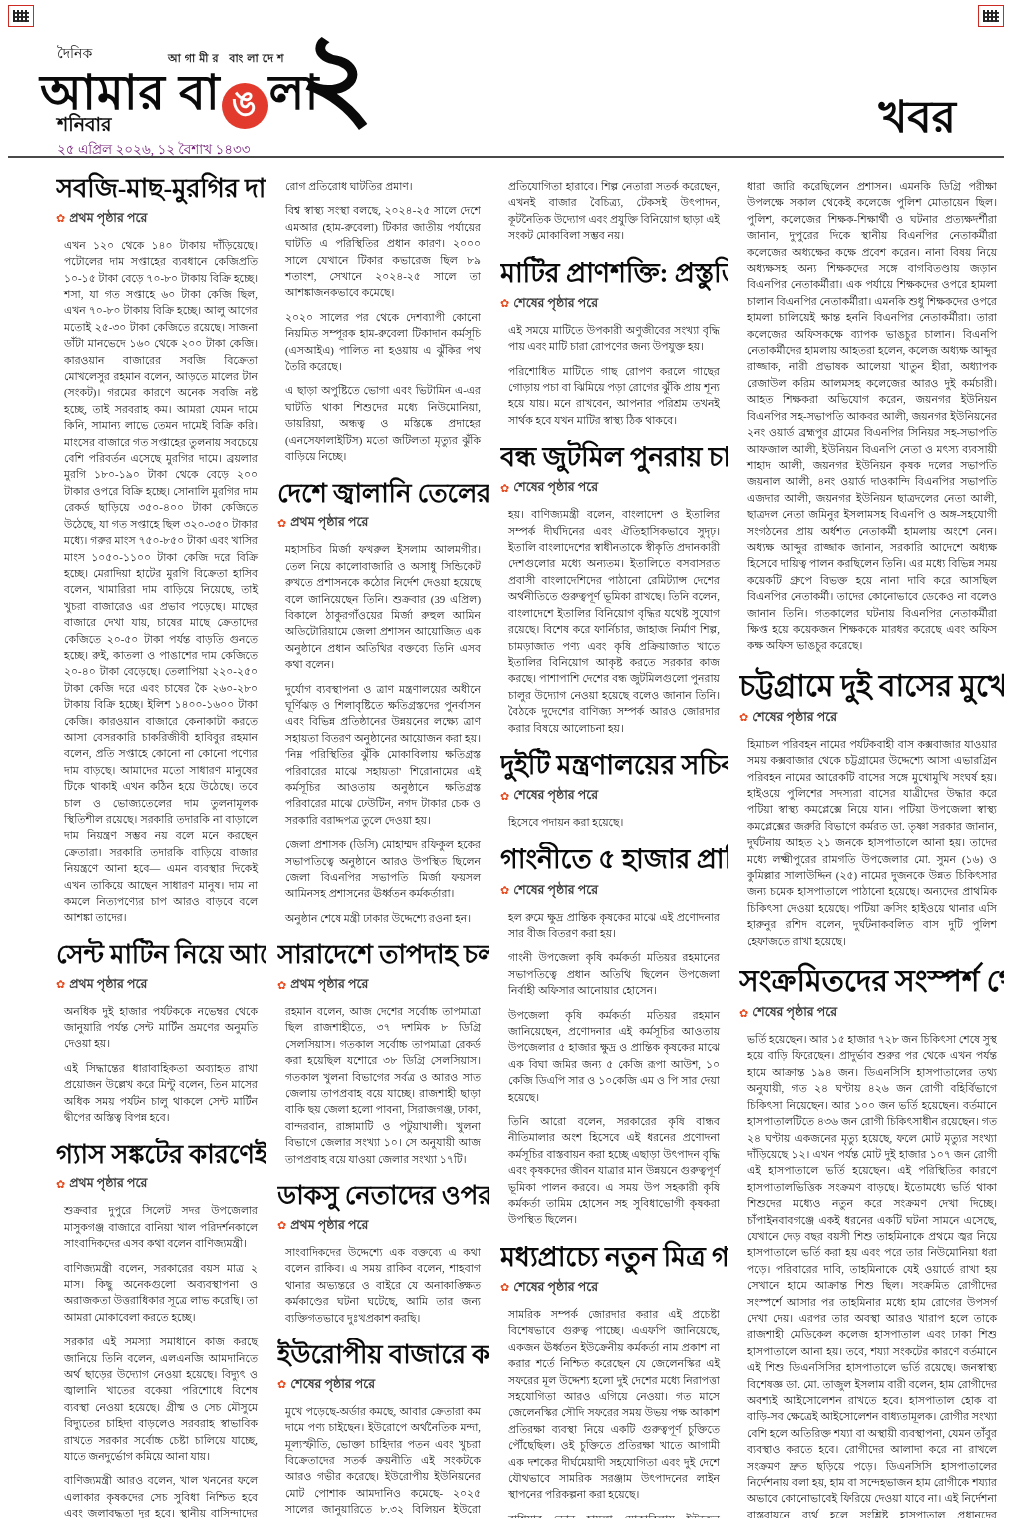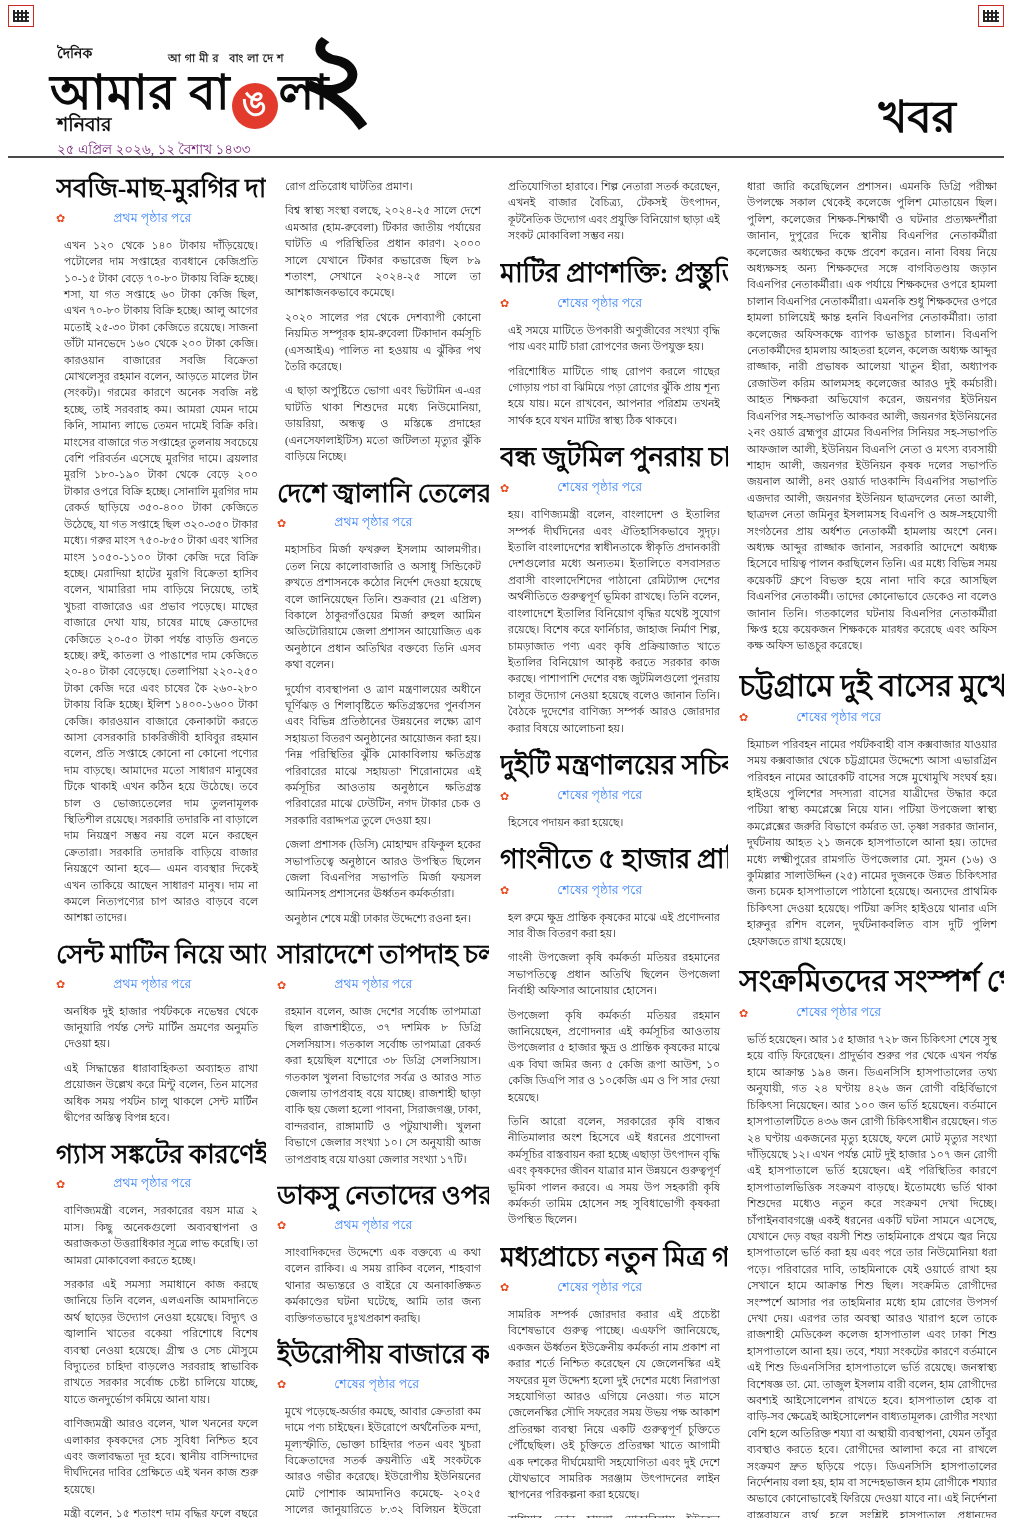--- a/index.html
+++ b/index.html
@@ -17,23 +17,23 @@
   }
   .corner-mark .ink{
     width:16px;height:12px;
     background:repeating-linear-gradient(90deg,#222 0 2px,transparent 2px 4px),
                repeating-linear-gradient(0deg,#333 0 2px,transparent 2px 4px);
   }
   .corner-mark.left{left:8px;}
   .corner-mark.right{right:8px;}
   
   header{position:absolute;left:0;top:0;width:100%;height:168px;}
-  .daily{position:absolute;left:57px;top:42px;font-size:14px;font-weight:700;text-align:center;}
+  .daily{position:absolute;left:57px;top:42px;font-size:14px;font-weight:400;text-align:center;}
   .tagline{position:absolute;left:168px;top:50px;font-size:11px;letter-spacing:4px;font-weight:600;color:#222;}
-  .brand{position:absolute;left:50px;top:56px;font-size:48px;font-weight:800;letter-spacing:1px;color:#0a0a0a;white-space:nowrap;}
+  .brand{position:absolute;left:40px;top:56px;font-size:48px;font-weight:800;letter-spacing:1px;color:#0a0a0a;white-space:nowrap;}
   .brand .circle{
     display:inline-flex;align-items:center;justify-content:center;
     width:46px;height:46px;border-radius:50%;background:#e23b2e;color:#fff;
     font-size:34px;vertical-align:-6px;margin:0 1px;
   }
   .day{position:absolute;left:57px;top:110px;font-size:19px;font-weight:600;}
   .pubdate{position:absolute;left:57px;top:139px;font-size:13.5px;color:#701a75;}
   .pageno{position:absolute;left:298px;top:18px;font-size:118px;line-height:1;font-weight:600;color:#0a0a0a;}
   .section{position:absolute;right:56px;top:84px;font-size:44px;font-weight:600;color:#0a0a0a;text-align:right;}
   .rule{position:absolute;left:8px;right:8px;top:156px;border-top:2px solid #4a4a4a;}
@@ -47,21 +47,21 @@
   .article{margin-bottom:12px;}
   .headline{
     font-size:26px;font-weight:800;line-height:1.3;margin:10px 0 3px;
     white-space:nowrap;overflow:hidden;color:#0b0b0b;letter-spacing:-0.2px;
   }
   .col3 .headline{font-size:27px;}
   .col4 .headline{font-size:30px;}
   .article:first-child .headline{margin-top:2px;}
   .marker{display:flex;align-items:center;gap:4px;margin:1px 0 4px;}
   .marker-icon{color:#e8491d;font-size:11px;line-height:1;}
-  .marker-text{font-size:12.5px;font-weight:400;color:#3b82f6;margin-left:44px;}
+  .marker-text{font-size:12.5px;font-weight:700;color:#404040;}
   .body p{
     margin:8px;font-size:10.8px;line-height:1.52;text-align:justify;color:#1c1c1c;
     word-break:break-word;
   }
 </style>
 </head>
 <body>
 
 <div class="page">
   <div class="corner-mark left">
@@ -110,20 +110,21 @@
           </div>
   </article>
 
   <article class="article">
     <h2 class="headline">গ্যাস সঙ্কটের কারণেই দেশে লোডশেডিং</h2>
     <div class="marker">
       <span class="marker-icon">✿</span>
       <span class="marker-text">প্রথম পৃষ্ঠার পরে</span>
     </div>
     <div class="body">
+            <p>শুক্রবার দুপুরে সিলেট সদর উপজেলার মাসুকগঞ্জ বাজারে বানিয়া খাল পরিদর্শনকালে সাংবাদিকদের এসব কথা বলেন বাণিজ্যমন্ত্রী।</p>
             <p>বাণিজ্যমন্ত্রী বলেন, সরকারের বয়স মাত্র ২ মাস। কিছু অনেকগুলো অব্যবস্থাপনা ও অরাজকতা উত্তরাধিকার সূত্রে লাভ করেছি। তা আমরা মোকাবেলা করতে হচ্ছে।</p>
             <p>সরকার এই সমস্যা সমাধানে কাজ করছে জানিয়ে তিনি বলেন, এলএনজি আমদানিতে অর্থ ছাড়ের উদ্যোগ নেওয়া হয়েছে। বিদ্যুৎ ও জ্বালানি খাতের বকেয়া পরিশোধে বিশেষ ব্যবস্থা নেওয়া হয়েছে। গ্রীষ্ম ও সেচ মৌসুমে বিদ্যুতের চাহিদা বাড়লেও সরবরাহ স্বাভাবিক রাখতে সরকার সর্বোচ্চ চেষ্টা চালিয়ে যাচ্ছে, যাতে জনদুর্ভোগ কমিয়ে আনা যায়।</p>
             <p>বাণিজ্যমন্ত্রী আরও বলেন, খাল খননের ফলে এলাকার কৃষকদের সেচ সুবিধা নিশ্চিত হবে এবং জলাবদ্ধতা দূর হবে। স্থানীয় বাসিন্দাদের দীর্ঘদিনের দাবির প্রেক্ষিতে এই খনন কাজ শুরু হয়েছে।</p>
             <p>মন্ত্রী বলেন, ১৫ শতাংশ দাম বৃদ্ধির ফলে বছরে প্রায় ২০০ কোটি টাকা সাশ্রয় হবে। সেচ সুবিধা নিশ্চিত হওয়ায় জেলায় ১০ হাজার হেক্টর জমিতে বাড়তি ফসল উৎপাদন হবে।</p>
           </div>
   </article>
 
 </div>
       <div class="col col2">
   <article class="article">
@@ -136,21 +137,21 @@
           </div>
   </article>
 
   <article class="article">
     <h2 class="headline">দেশে জ্বালানি তেলের কোনো সংকট</h2>
     <div class="marker">
       <span class="marker-icon">✿</span>
       <span class="marker-text">প্রথম পৃষ্ঠার পরে</span>
     </div>
     <div class="body">
-            <p>মহাসচিব মির্জা ফখরুল ইসলাম আলমগীর। তেল নিয়ে কালোবাজারি ও অসাধু সিন্ডিকেট রুখতে প্রশাসনকে কঠোর নির্দেশ দেওয়া হয়েছে বলে জানিয়েছেন তিনি। শুক্রবার (21 এপ্রিল) বিকালে ঠাকুরগাঁওয়ের মির্জা রুহুল আমিন অডিটোরিয়ামে জেলা প্রশাসন আয়োজিত এক অনুষ্ঠানে প্রধান অতিথির বক্তব্যে তিনি এসব কথা বলেন।</p>
+            <p>মহাসচিব মির্জা ফখরুল ইসলাম আলমগীর। তেল নিয়ে কালোবাজারি ও অসাধু সিন্ডিকেট রুখতে প্রশাসনকে কঠোর নির্দেশ দেওয়া হয়েছে বলে জানিয়েছেন তিনি। শুক্রবার (39 এপ্রিল) বিকালে ঠাকুরগাঁওয়ের মির্জা রুহুল আমিন অডিটোরিয়ামে জেলা প্রশাসন আয়োজিত এক অনুষ্ঠানে প্রধান অতিথির বক্তব্যে তিনি এসব কথা বলেন।</p>
             <p>দুর্যোগ ব্যবস্থাপনা ও ত্রাণ মন্ত্রণালয়ের অধীনে ঘূর্ণিঝড় ও শিলাবৃষ্টিতে ক্ষতিগ্রস্তদের পুনর্বাসন এবং বিভিন্ন প্রতিষ্ঠানের উন্নয়নের লক্ষ্যে ত্রাণ সহায়তা বিতরণ অনুষ্ঠানের আয়োজন করা হয়। 'নিম্ন পরিস্থিতির ঝুঁকি মোকাবিলায় ক্ষতিগ্রস্ত পরিবারের মাঝে সহায়তা' শিরোনামের এই কর্মসূচির আওতায় অনুষ্ঠানে ক্ষতিগ্রস্ত পরিবারের মাঝে ঢেউটিন, নগদ টাকার চেক ও সরকারি বরাদ্দপত্র তুলে দেওয়া হয়।</p>
             <p>জেলা প্রশাসক (ডিসি) মোহাম্মদ রফিকুল হকের সভাপতিত্বে অনুষ্ঠানে আরও উপস্থিত ছিলেন জেলা বিএনপির সভাপতি মির্জা ফয়সল আমিনসহ প্রশাসনের ঊর্ধ্বতন কর্মকর্তারা।</p>
             <p>অনুষ্ঠান শেষে মন্ত্রী ঢাকার উদ্দেশ্যে রওনা হন।</p>
           </div>
   </article>
 
   <article class="article">
     <h2 class="headline">সারাদেশে তাপদাহ চলছে</h2>
     <div class="marker">
       <span class="marker-icon">✿</span>

